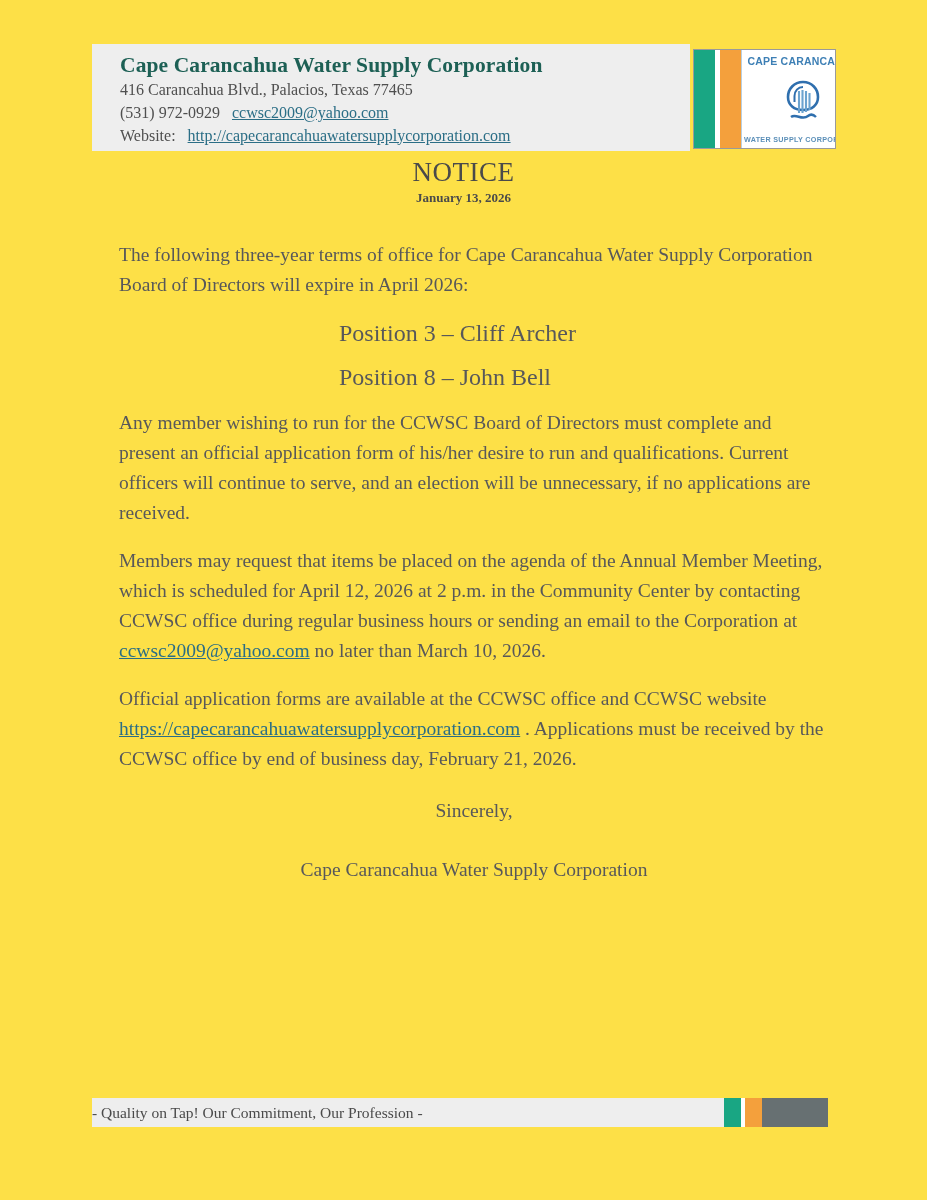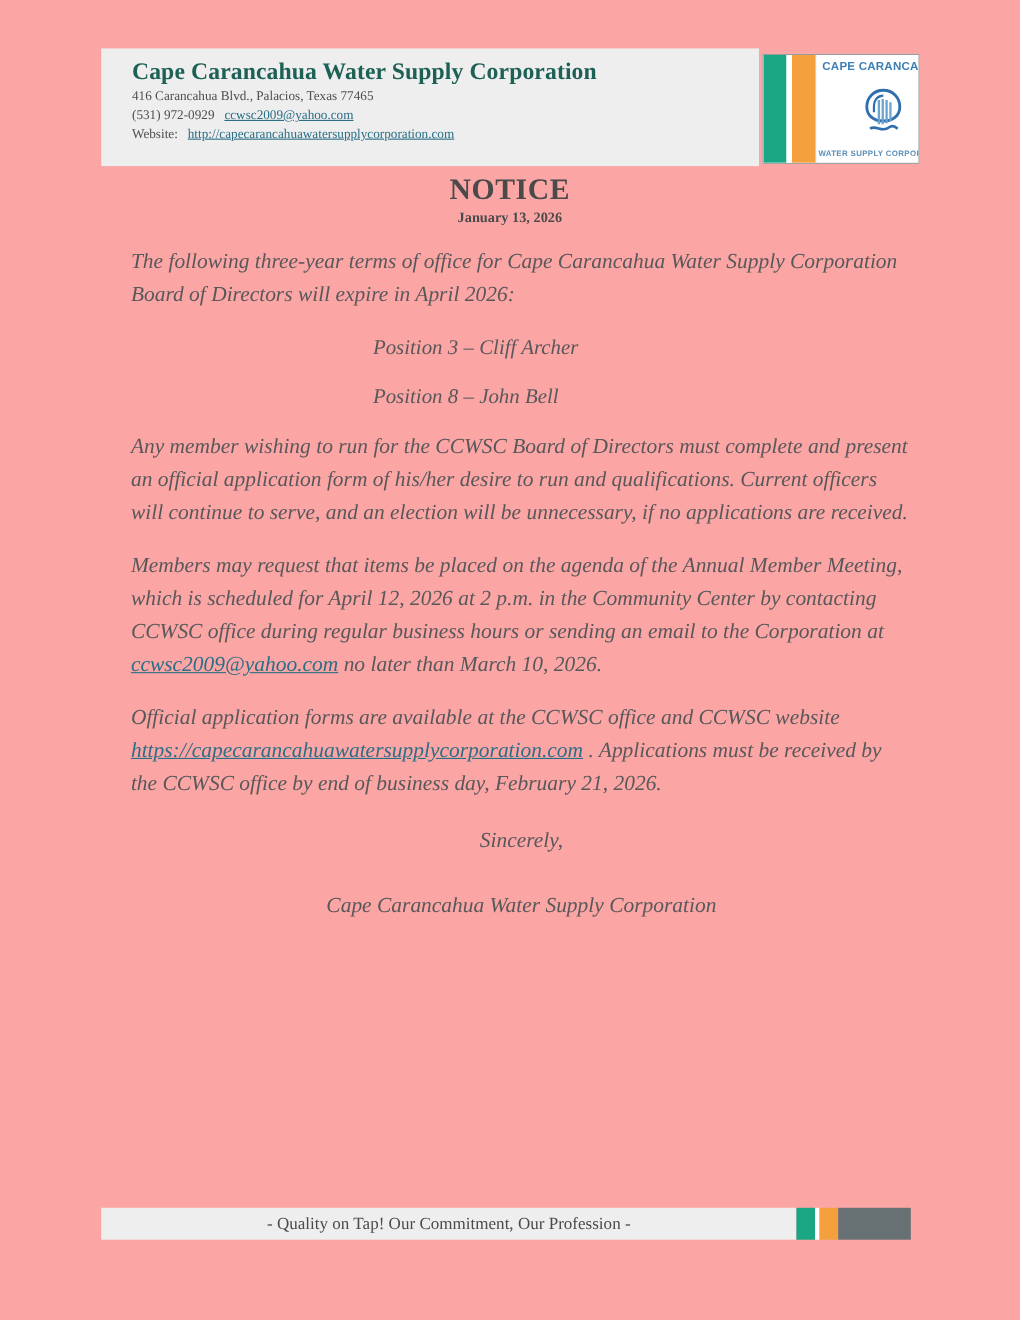--- a/index.html
+++ b/index.html
@@ -13,21 +13,21 @@
     font-family: "Liberation Serif", "DejaVu Serif", serif;
     color: #4a4a4a;
     position: relative;
     overflow: hidden;
   }
 
   .page {
     position: relative;
     width: 927px;
     height: 1200px;
-    background: #fca5a5;
+    background: #fde047;
   }
 
   
   .header {
     position: absolute;
     left: 92px;
     top: 44px;
     width: 744px;
     height: 112px;
   }
@@ -47,21 +47,21 @@
   }
   .org-title {
     font-size: 21.5px;
     font-weight: bold;
     color: #1d6055;
     letter-spacing: 0.1px;
     line-height: 1.25;
     white-space: nowrap;
   }
   .addr-line {
-    font-size: 12px;
+    font-size: 16px;
     color: #4f4f4f;
     line-height: 1.43;
     white-space: nowrap;
   }
   .hlink {
     color: #2b6e86;
     text-decoration: underline;
   }
 
   
@@ -127,55 +127,54 @@
   }
 
   
   .notice-title {
     position: absolute;
     left: 0;
     top: 157px;
     width: 927px;
     text-align: center;
     font-size: 27px;
-    font-weight: bold;
+    font-weight: normal;
     color: #4a4a4a;
     letter-spacing: 0.5px;
   }
   .notice-date {
     position: absolute;
     left: 0;
     top: 190px;
     width: 927px;
     text-align: center;
     font-size: 13px;
     font-weight: bold;
     color: #4a4a4a;
   }
 
   
   .body-area {
     position: absolute;
     left: 119px;
-    top: 224px;
+    top: 240px;
     width: 710px;
-    font-style: italic;
   }
   .para {
     font-size: 19.5px;
     line-height: 30px;
     color: #58585a;
     margin: 0 0 18px 0;
     text-align: left;
   }
   .positions {
     margin: 14px 0 16px 0;
   }
   .position-line {
-    font-size: 19px;
+    font-size: 24px;
     line-height: 30px;
     color: #58585a;
     padding-left: 220px;
     margin-bottom: 14px;
   }
   .sig-block {
     margin-top: 22px;
   }
   .sig-line {
     font-size: 19.5px;
@@ -201,21 +200,20 @@
     height: 29px;
     background: #eeeeee;
   }
   .footer-tagline {
     position: absolute;
     left: 0;
     top: 0;
     width: 632px;
     height: 29px;
     line-height: 29px;
-    text-align: center;
     font-size: 15.5px;
     color: #4a4a4a;
   }
   .footer-bars {
     position: absolute;
     left: 632px;
     top: 0;
     height: 29px;
     display: flex;
   }

